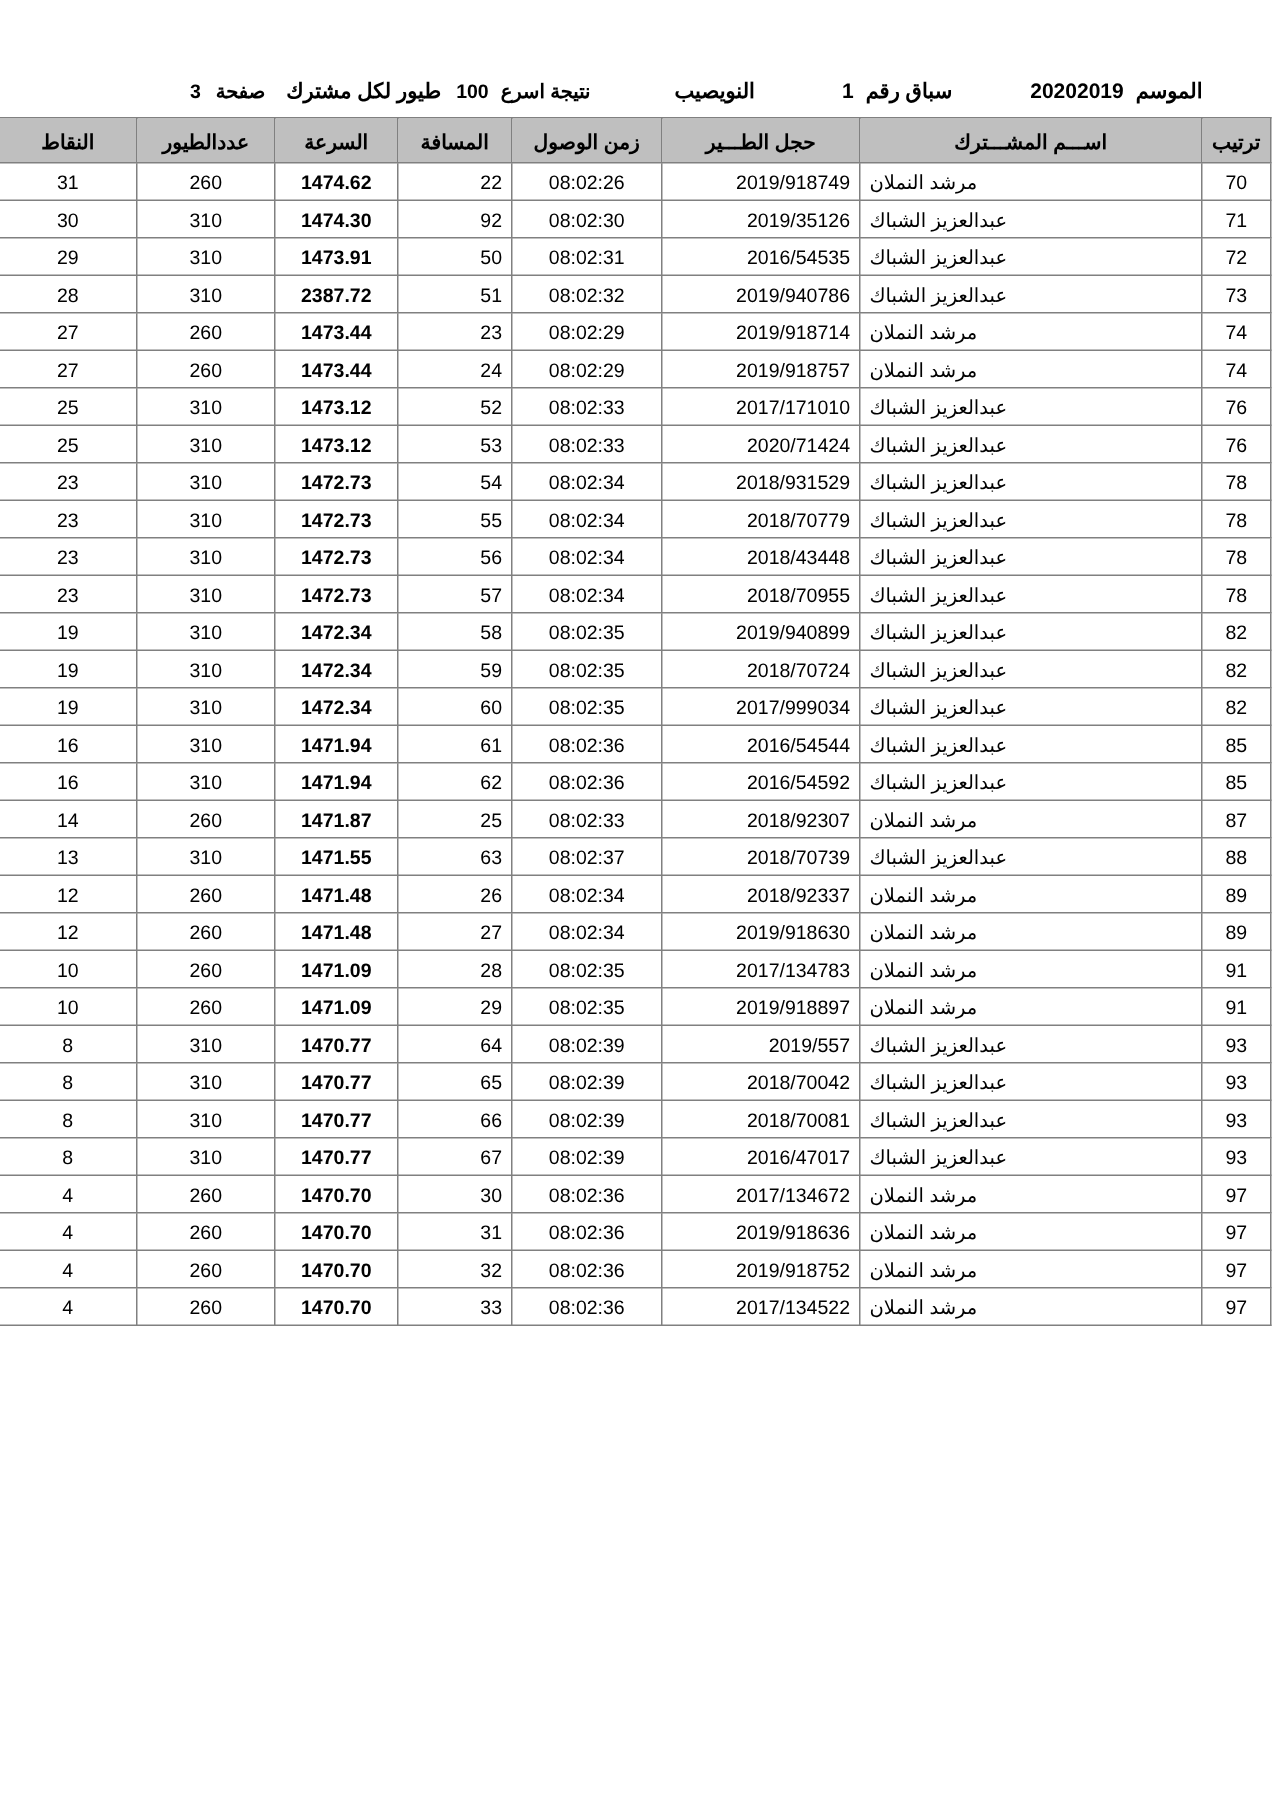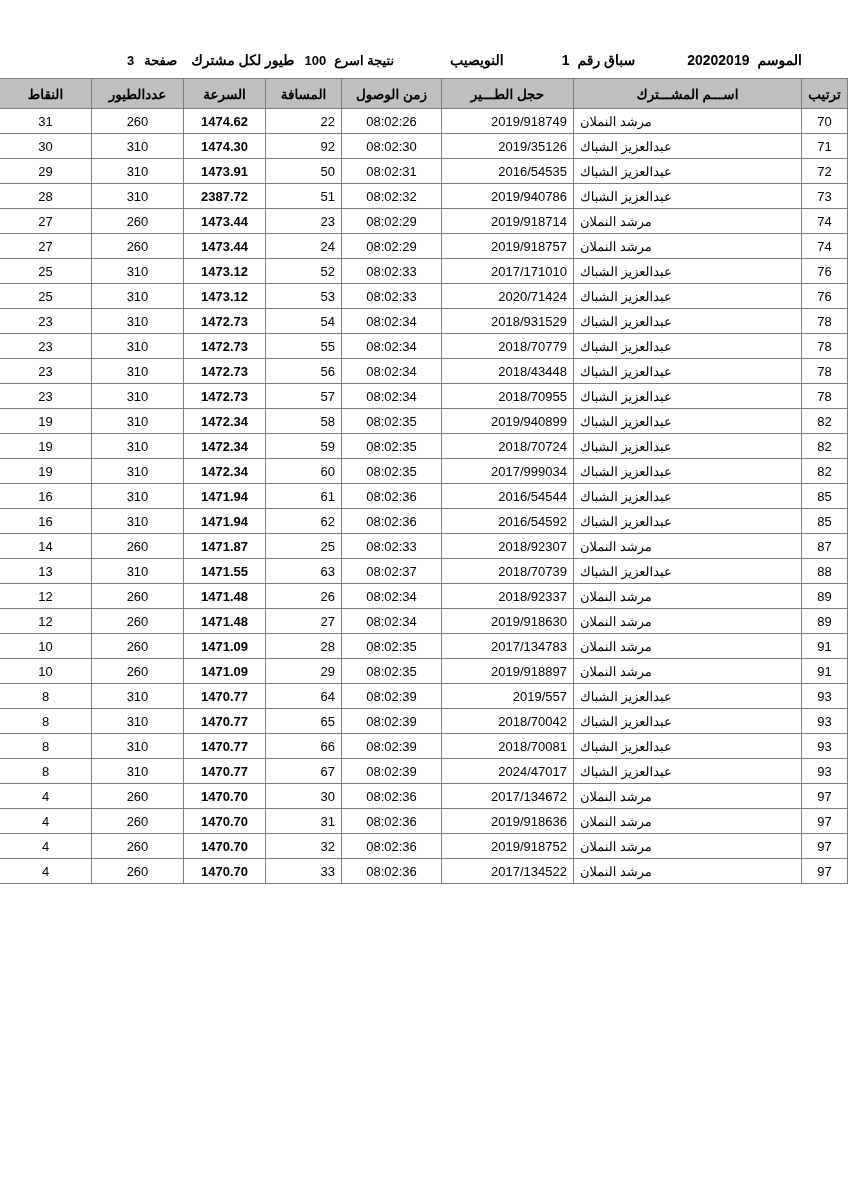--- a/index.html
+++ b/index.html
@@ -416,21 +416,21 @@
           <td class="ring">2018/70081</td>
           <td class="arrival">08:02:39</td>
           <td class="dist">66</td>
           <td class="speed">1470.77</td>
           <td class="birds">310</td>
           <td class="points">8</td>
         </tr>
         <tr>
           <td class="rank">93</td>
           <td class="member">عبدالعزيز الشباك</td>
-          <td class="ring">2024/47017</td>
+          <td class="ring">2016/47017</td>
           <td class="arrival">08:02:39</td>
           <td class="dist">67</td>
           <td class="speed">1470.77</td>
           <td class="birds">310</td>
           <td class="points">8</td>
         </tr>
         <tr>
           <td class="rank">97</td>
           <td class="member">مرشد النملان</td>
           <td class="ring">2017/134672</td>

